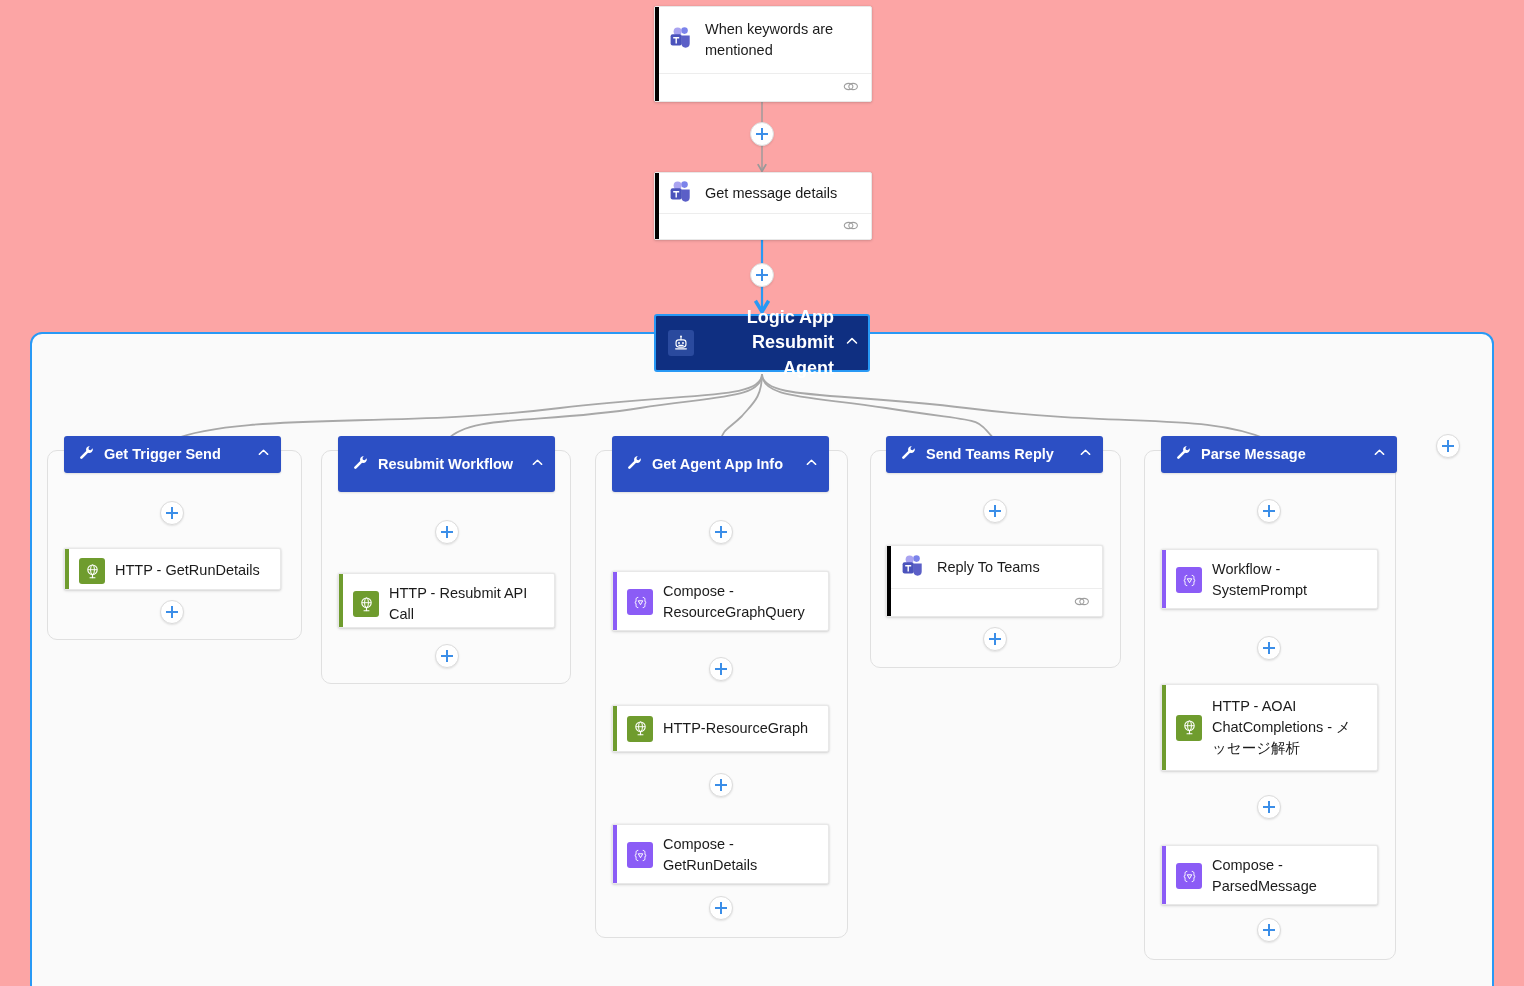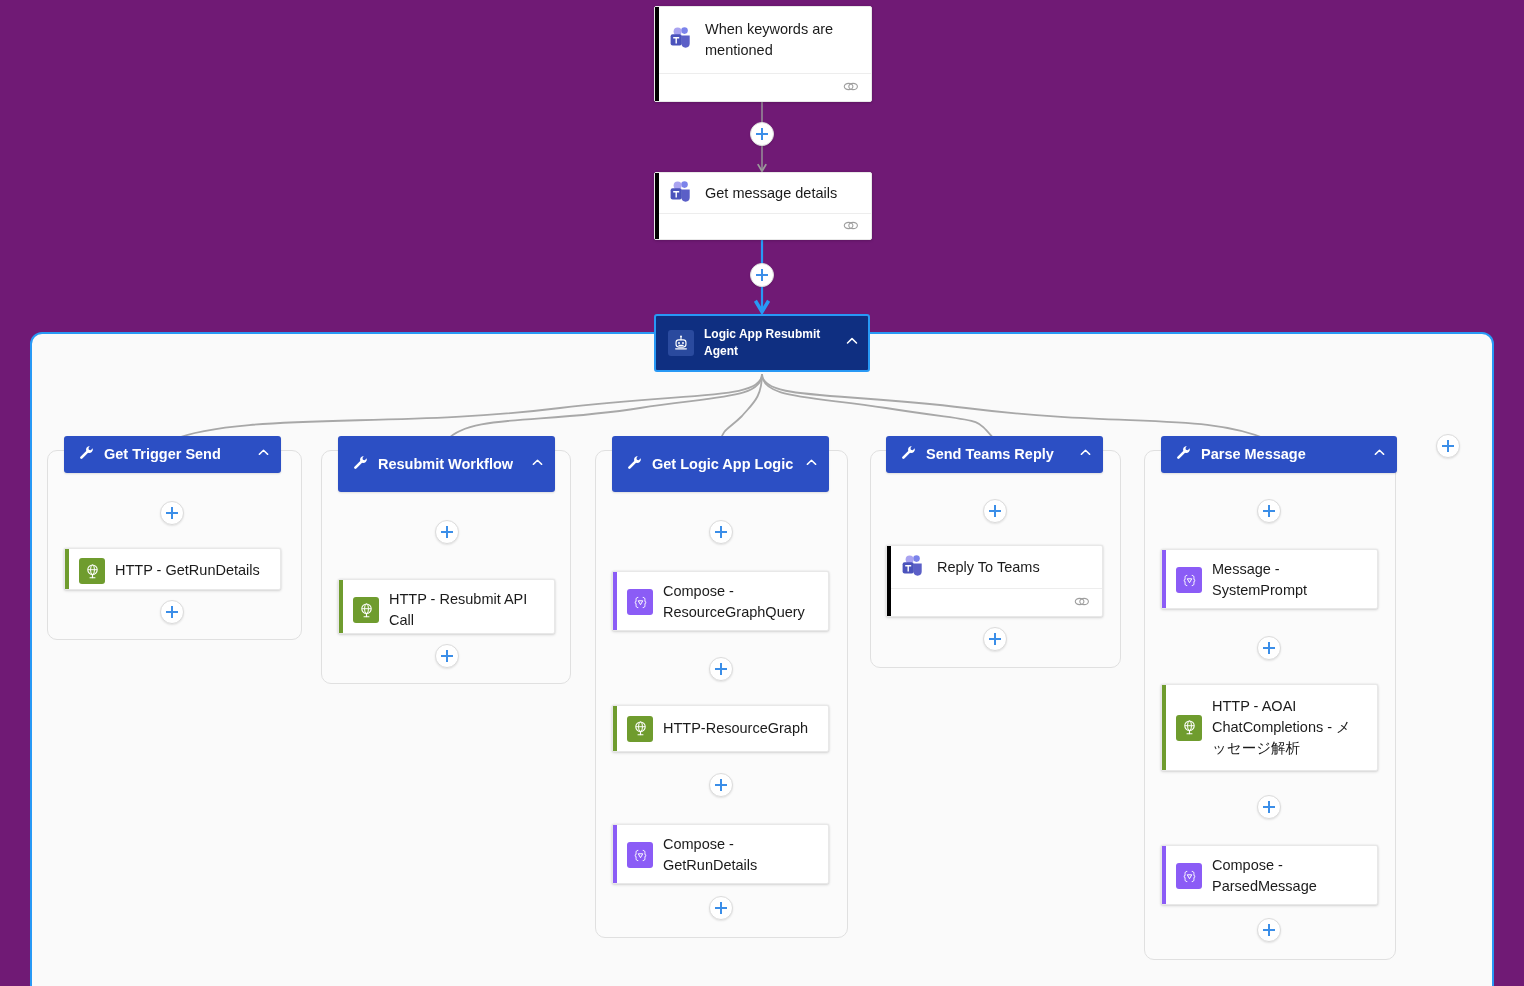--- a/index.html
+++ b/index.html
@@ -6,21 +6,21 @@
   html, body {
     margin: 0; padding: 0;
     background: #ffffff;
     font-family: "Liberation Sans", "DejaVu Sans", sans-serif;
   }
   #canvas {
     position: relative;
     width: 1524px;
     height: 986px;
     overflow: hidden;
-    background: #701a75;
+    background: #fca5a5;
   }
   svg.edges {
     position: absolute; left: 0; top: 0;
     width: 1524px; height: 986px;
     pointer-events: none;
     z-index: 1;
   }
 
   
   .agent-scope {
@@ -126,24 +126,25 @@
   }
   .agent-node .ag-icon {
     width: 26px; height: 26px;
     border-radius: 3px;
     background: #2a4a9e;
     display: flex; align-items: center; justify-content: center;
     flex: 0 0 auto;
   }
   .agent-node .ag-label {
     color: #ffffff;
-    font-size: 12px;
+    font-size: 18px;
     font-weight: bold;
     line-height: 1.42;
     flex: 1;
+    text-align: right;
   }
 
   
   .plus {
     position: absolute;
     width: 24px; height: 24px;
     border-radius: 50%;
     background: #ffffff;
     border: 1px solid #dcdcdc;
     box-shadow: 0 1px 2px rgba(0,0,0,0.10);
@@ -320,21 +321,21 @@
       </svg>
     </span>
     <span class="th-label">Resubmit Workflow</span>
     <span class="chev">
       <svg width="15" height="15" viewBox="0 0 16 16">
         <path d="M3.5 10 L8 5.6 L12.5 10" fill="none" stroke="#ffffff" stroke-width="1.5" stroke-linecap="round" stroke-linejoin="round"></path>
       </svg>
     </span>
   </div>
   <div class="plus" style="left:435px; top:520px;"></div>
-  <div class="node" style="left:338px; top:573px; width:217px; height:55px;margin-top:6px;">
+  <div class="node" style="left:338px; top:573px; width:217px; height:55px;">
     <div class="strip" style="background:#6f9c2e;"></div>
     <div class="node-body">
       <span class="ic ic-sq ic-http">
         <svg width="17" height="17" viewBox="0 0 18 18">
           <circle cx="9" cy="7.1" r="5" fill="none" stroke="#ffffff" stroke-width="1.15"></circle>
           <ellipse cx="9" cy="7.1" rx="2.1" ry="5" fill="none" stroke="#ffffff" stroke-width="1.05"></ellipse>
           <path d="M4.2 7.1h9.6" stroke="#ffffff" stroke-width="1.05"></path>
           <path d="M9 12.1v3.3" stroke="#ffffff" stroke-width="1.25" stroke-linecap="round"></path>
           <path d="M6.4 15.6h5.2" stroke="#ffffff" stroke-width="1.25" stroke-linecap="round"></path>
         </svg>
@@ -343,21 +344,21 @@
     </div>
   </div>
   <div class="plus" style="left:435px; top:644px;"></div>
 
   <div class="tool-header" style="left:612px; top:436px; width:217px; height:56px;">
     <span>
       <svg width="17" height="17" viewBox="0 0 18 18">
         <path d="M12.4 2.2a3.9 3.9 0 0 0-3.7 5.1L2.6 13.4a1.4 1.4 0 0 0 2 2l6.1-6.1a3.9 3.9 0 0 0 4.9-4.8l-2.1 2.1-2-.4-.4-2z" fill="#ffffff"></path>
       </svg>
     </span>
-    <span class="th-label">Get Logic App Logic</span>
+    <span class="th-label">Get Agent App Info</span>
     <span class="chev">
       <svg width="15" height="15" viewBox="0 0 16 16">
         <path d="M3.5 10 L8 5.6 L12.5 10" fill="none" stroke="#ffffff" stroke-width="1.5" stroke-linecap="round" stroke-linejoin="round"></path>
       </svg>
     </span>
   </div>
   <div class="plus" style="left:709px; top:520px;"></div>
 
   <div class="node" style="left:612px; top:571px; width:217px; height:60px;">
     <div class="strip" style="background:#8b5cf6;"></div>
@@ -464,21 +465,21 @@
   <div class="node" style="left:1161px; top:549px; width:217px; height:60px;">
     <div class="strip" style="background:#8b5cf6;"></div>
     <div class="node-body">
       <span class="ic ic-sq ic-compose">
         <svg width="17" height="17" viewBox="0 0 18 18">
           <path d="M6.2 3.6c-1.6 0-1.9 1.1-1.9 2.3v1.4c0 .9-.5 1.5-1.3 1.7.8.2 1.3.8 1.3 1.7v1.4c0 1.2.3 2.3 1.9 2.3" fill="none" stroke="#ffffff" stroke-width="1.05" stroke-linecap="round"></path>
           <path d="M11.8 3.6c1.6 0 1.9 1.1 1.9 2.3v1.4c0 .9.5 1.5 1.3 1.7-.8.2-1.3.8-1.3 1.7v1.4c0 1.2-.3 2.3-1.9 2.3" fill="none" stroke="#ffffff" stroke-width="1.05" stroke-linecap="round"></path>
           <path d="M6.6 7.2h4.8L9 11.3z" fill="none" stroke="#ffffff" stroke-width="1.05" stroke-linejoin="round"></path>
         </svg>
       </span>
-      <span class="node-title">Message - SystemPrompt</span>
+      <span class="node-title">Workflow - SystemPrompt</span>
     </div>
   </div>
   <div class="plus" style="left:1257px; top:636px;"></div>
 
   <div class="node" style="left:1161px; top:684px; width:217px; height:87px;">
     <div class="strip" style="background:#6f9c2e;"></div>
     <div class="node-body">
       <span class="ic ic-sq ic-http">
         <svg width="17" height="17" viewBox="0 0 18 18">
           <circle cx="9" cy="7.1" r="5" fill="none" stroke="#ffffff" stroke-width="1.15"></circle>

